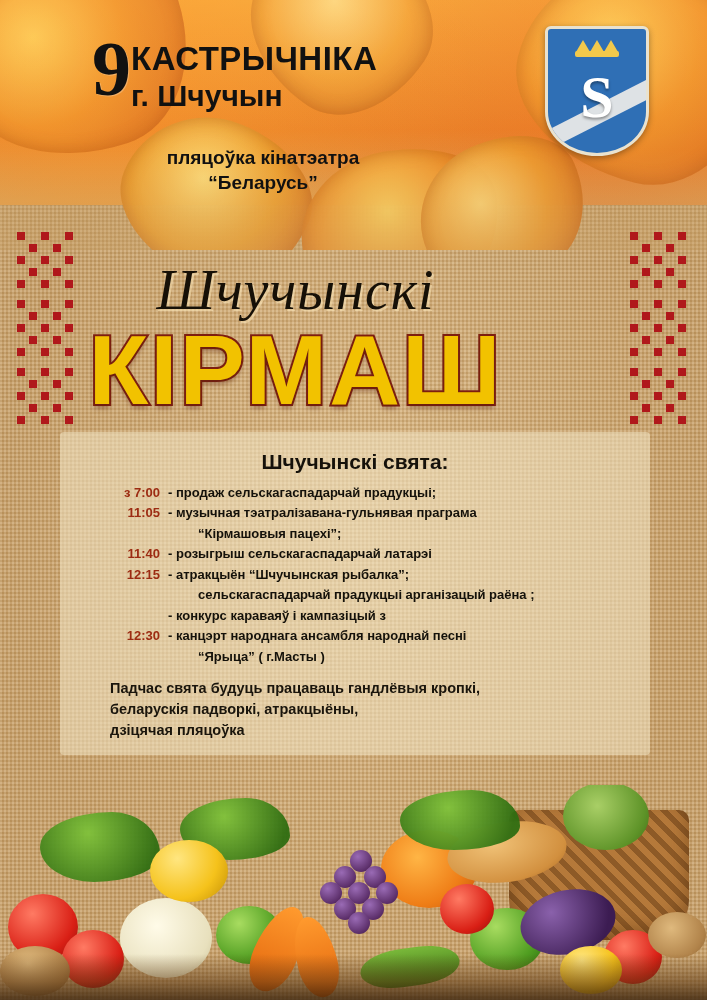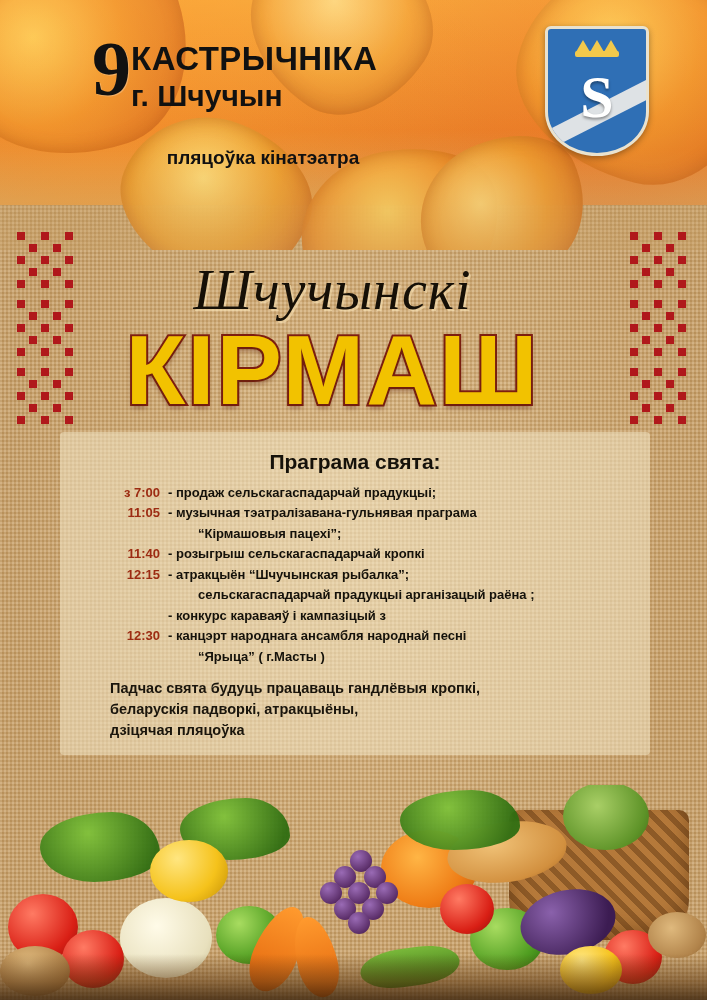--- a/index.html
+++ b/index.html
@@ -151,21 +151,21 @@
   .d7 { left: 13px; top: 40px; width: 8px; height: 8px; }
   .d8 { left: 37px; top: 40px; width: 8px; height: 8px; }
   .d9 { left: 25px; top: 52px; width: 8px; height: 8px; }
   .d10{ left: 1px;  top: 4px;  width: 8px; height: 8px; background:#8e1315; }
   .d11{ left: 49px; top: 4px;  width: 8px; height: 8px; background:#8e1315; }
   .d12{ left: 1px;  top: 52px; width: 8px; height: 8px; background:#8e1315; }
   .d13{ left: 49px; top: 52px; width: 8px; height: 8px; background:#8e1315; }
 
   
   .title-block {
-    position: absolute; left: 0; top: 262px; width: 665px;
+    position: absolute; left: 0; top: 262px; width: 591px;
     text-align: center; z-index: 8;
   }
   .title-script {
     font-family: "Liberation Serif", serif;
     font-style: italic;
     font-size: 56px;
     color: #161007;
     letter-spacing: 1px;
     text-shadow: 2px 2px 0 rgba(255,235,190,0.5);
     line-height: 1;
@@ -316,20 +316,21 @@
   <div class="header">
     <div class="date-row">
       <div class="big-nine">9</div>
       <div class="date-right">
         <div class="month">КАСТРЫЧНІКА</div>
         <div class="city">г. Шчучын</div>
       </div>
     </div>
     <div class="venue">
       <div>пляцоўка кінатэатра</div>
+      <div>“Беларусь”</div>
     </div>
   </div>
 
   <div class="coa">
     <div class="crown">
         <i></i>
         <i></i>
         <i></i>
       </div>
     <div class="bend"></div>
@@ -430,37 +431,37 @@
         <span class="d13"></span>
     </div>
   </div>
 
   <div class="title-block">
     <div class="title-script">Шчучынскі</div>
     <div class="title-main">КІРМАШ</div>
   </div>
 
   <div class="panel">
-    <div class="panel-title">Праграма свята:</div>
+    <div class="panel-title">Шчучынскі свята:</div>
 
     <div class="prog-row">
       <div class="prog-time">з 7:00</div>
       <div class="prog-text">- продаж сельскагаспадарчай прадукцыі;</div>
     </div>
     <div class="prog-row">
       <div class="prog-time">11:05</div>
       <div class="prog-text">- музычная тэатралізавана-гульнявая праграма</div>
     </div>
     <div class="prog-row">
       <div class="prog-time"></div>
       <div class="prog-text cont">“Кірмашовыя пацехі”;</div>
     </div>
     <div class="prog-row">
       <div class="prog-time">11:40</div>
-      <div class="prog-text">- розыгрыш сельскагаспадарчай кропкі</div>
+      <div class="prog-text">- розыгрыш сельскагаспадарчай латарэі</div>
     </div>
     <div class="prog-row">
       <div class="prog-time">12:15</div>
       <div class="prog-text">- атракцыён “Шчучынская рыбалка”;</div>
     </div>
     <div class="prog-row">
       <div class="prog-time"></div>
       <div class="prog-text cont">сельскагаспадарчай прадукцыі арганізацый раёна ;</div>
     </div>
     <div class="prog-row">

